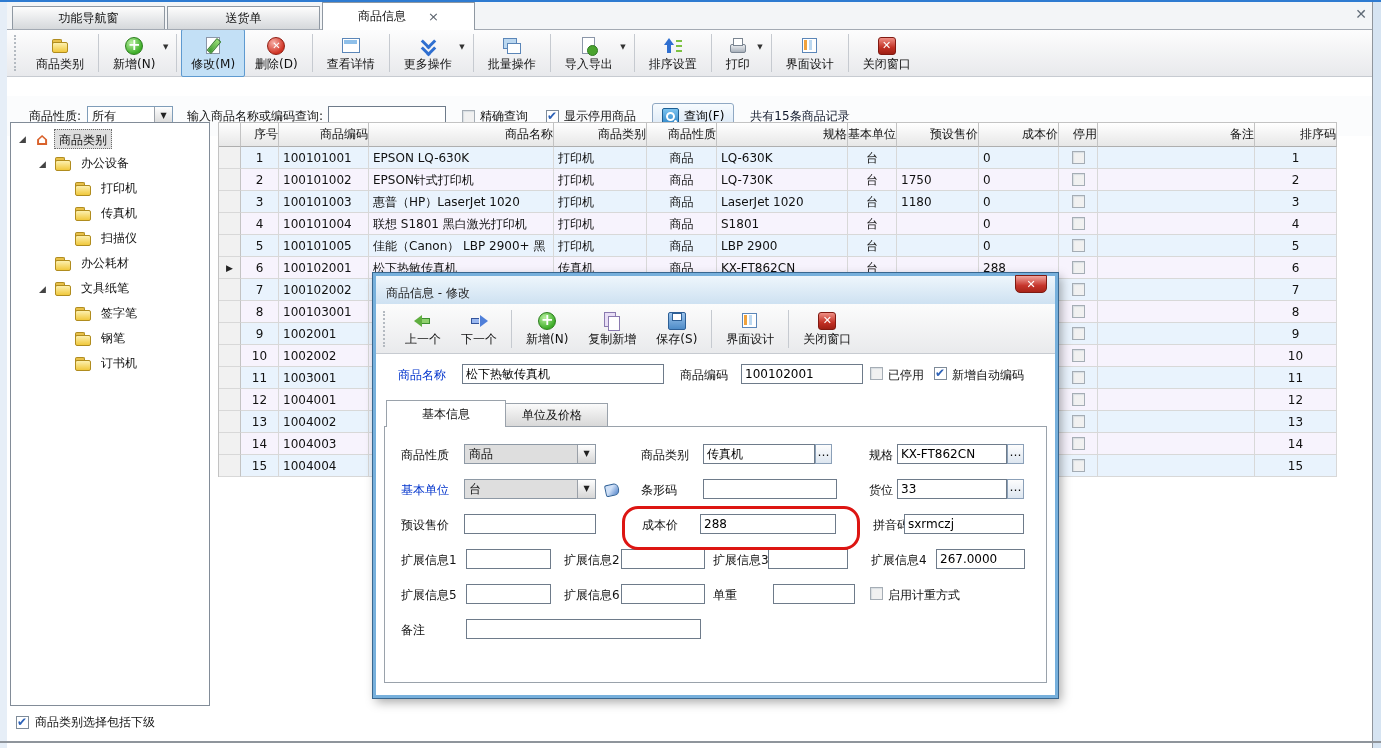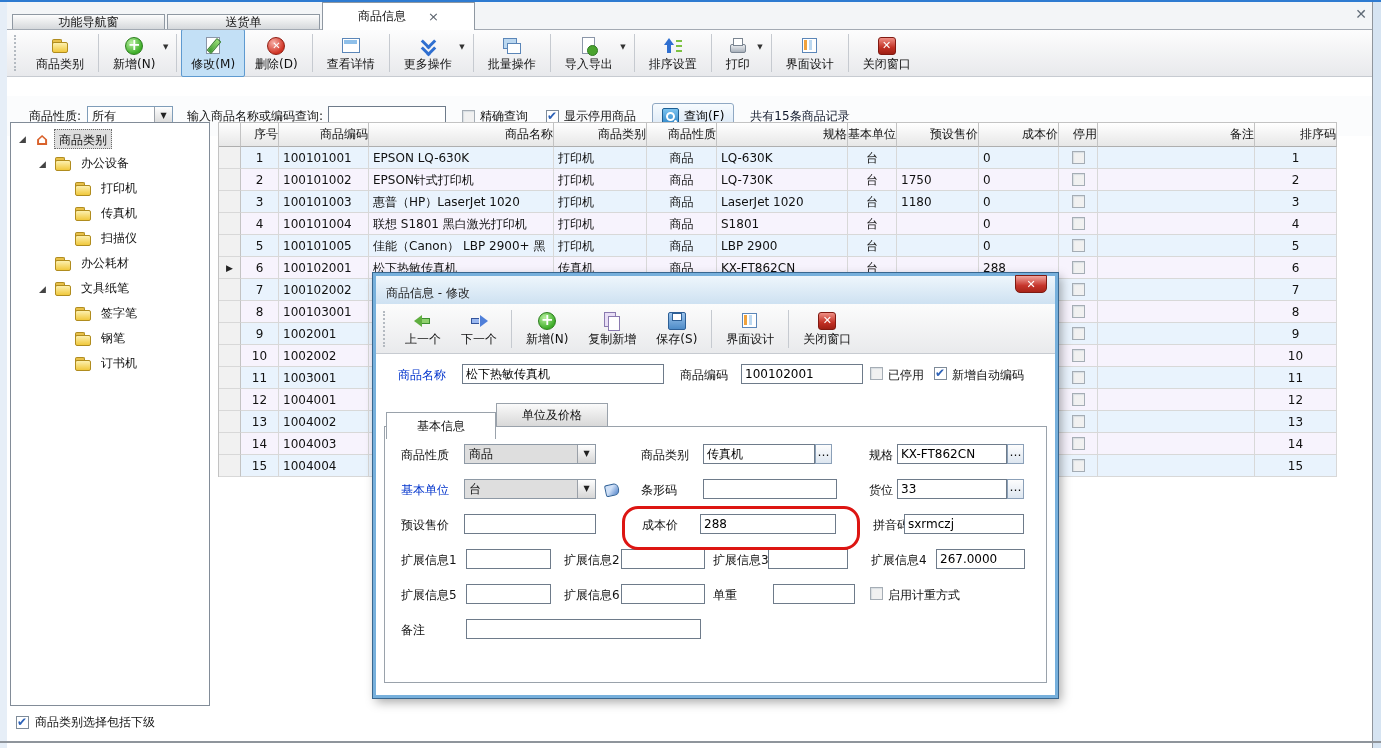--- a/index.html
+++ b/index.html
@@ -8,21 +8,21 @@
   .topline{position:absolute;left:0;top:0;width:100%;height:2px;background:#2e7bd1;}
   .leftstrip{position:absolute;left:0;top:2px;width:7px;bottom:0;background:#e6eef7;}
   .rightstrip{position:absolute;right:0;top:2px;width:8px;bottom:0;background:#d6e4f2;border-left:1px solid #8f959c;}
   .bottomline{position:absolute;left:0;top:741px;width:100%;height:2px;background:#8f959c;}
   .winclose{position:absolute;right:14px;top:7px;color:#5f6a76;font-size:14px;line-height:14px;cursor:default;}
 
   
   .tabbar{position:absolute;left:7px;top:2px;right:9px;height:28px;background:#f3f5f7;
           display:flex;align-items:flex-end;padding-left:5px;gap:2px;}
   .tabline{position:absolute;left:7px;top:29px;right:9px;height:1px;background:#a3aab3;z-index:1;}
-  .tab{height:16px;width:153px;display:flex;align-items:center;justify-content:center;gap:22px;
+  .tab{height:24px;width:153px;display:flex;align-items:center;justify-content:center;gap:22px;
        background:linear-gradient(#fdfdfd,#d5d8db);border:1px solid #8f98a2;box-sizing:border-box;z-index:0;}
   .tab.active{height:28px;background:#fff;border-bottom:none;z-index:2;}
   .tab-close{color:#5a626c;font-size:13px;line-height:13px;}
 
   
   .toolbar{position:absolute;left:7px;top:30px;right:9px;height:47px;
            background:linear-gradient(#fdfdfd,#e8e9ec);border-bottom:1px solid #c7cbd1;
            display:flex;align-items:center;padding-left:4px;box-sizing:border-box;}
   .grip{width:3px;height:36px;border-left:2px dotted #b4bac1;margin:0 7px 0 3px;}
   .tb-btn{position:relative;display:flex;flex-direction:column;align-items:center;justify-content:center;
@@ -155,21 +155,21 @@
          border:3px solid #77b0dc;box-shadow:0 0 0 1px #39678f,3px 4px 10px rgba(0,0,0,.35);box-sizing:border-box;}
   .m-title{position:absolute;left:0;top:0;right:0;height:36px;background:linear-gradient(#eef6fc,#c6dcef);
            display:flex;align-items:center;padding-left:10px;border-bottom:1px solid #aac4da;box-sizing:border-box;color:#1d1d1d;}
   .m-close{position:absolute;right:8px;top:-1px;width:32px;height:18px;
            background:linear-gradient(#f2a69e,#c6352c 60%,#a82418);border:1px solid #7e1a12;
            border-radius:0 0 5px 5px;color:#fff;text-align:center;line-height:17px;font-size:11px;font-weight:bold;box-sizing:border-box;}
   .m-toolbar{position:absolute;left:0;top:28px;right:0;height:50px;
              background:linear-gradient(#fcfcfc,#e9eaec);border-bottom:1px solid #c7cbd1;
              display:flex;align-items:center;padding-left:4px;box-sizing:border-box;}
   .m-tab{position:absolute;height:27px;box-sizing:border-box;display:flex;align-items:center;justify-content:center;}
-  .m-tab.active{top:136px;width:110px;background:#fff;border:1px solid #9aa2ab;border-bottom:none;z-index:3;}
+  .m-tab.active{top:124px;width:120px;background:#fff;border:1px solid #9aa2ab;border-bottom:none;z-index:3;}
   .m-tab.plain{top:127px;width:112px;height:24px;background:linear-gradient(#fafafa,#d8d8d8);
                border:1px solid #9aa2ab;z-index:1;}
   .m-tabline{position:absolute;top:150px;left:8px;right:8px;height:1px;background:#9aa2ab;z-index:2;}
   .m-panel{position:absolute;top:151px;left:8px;right:8px;bottom:12px;border:1px solid #9aa2ab;border-top:none;background:#fff;}
   .m-hl{position:absolute;left:246px;top:230px;width:232px;height:38px;border:3px solid #dd1512;
         border-radius:16px;z-index:5;pointer-events:none;}
 </style>
 </head>
 <body>
 

